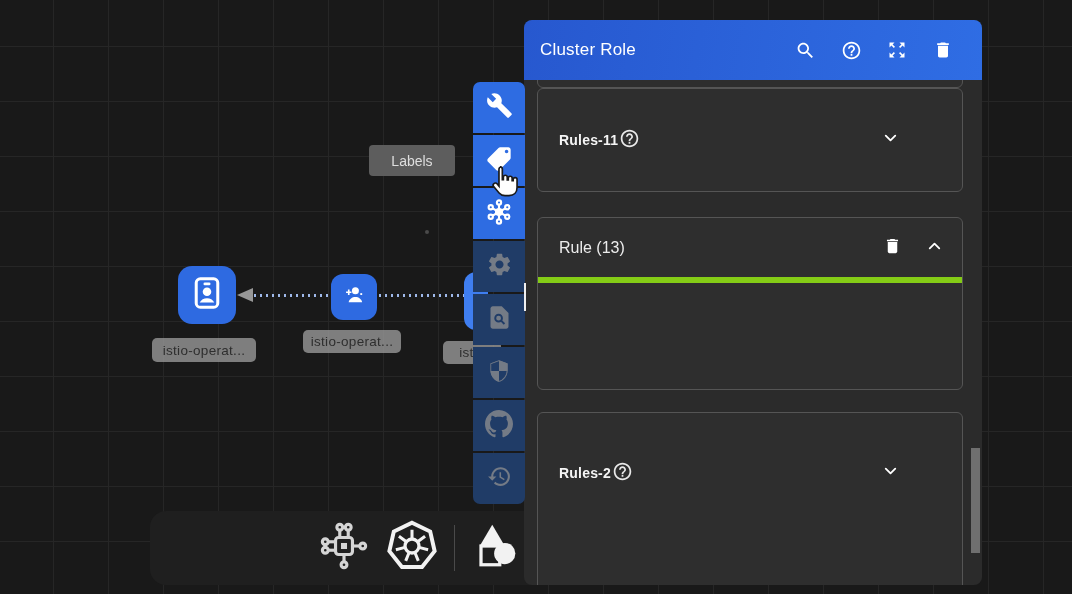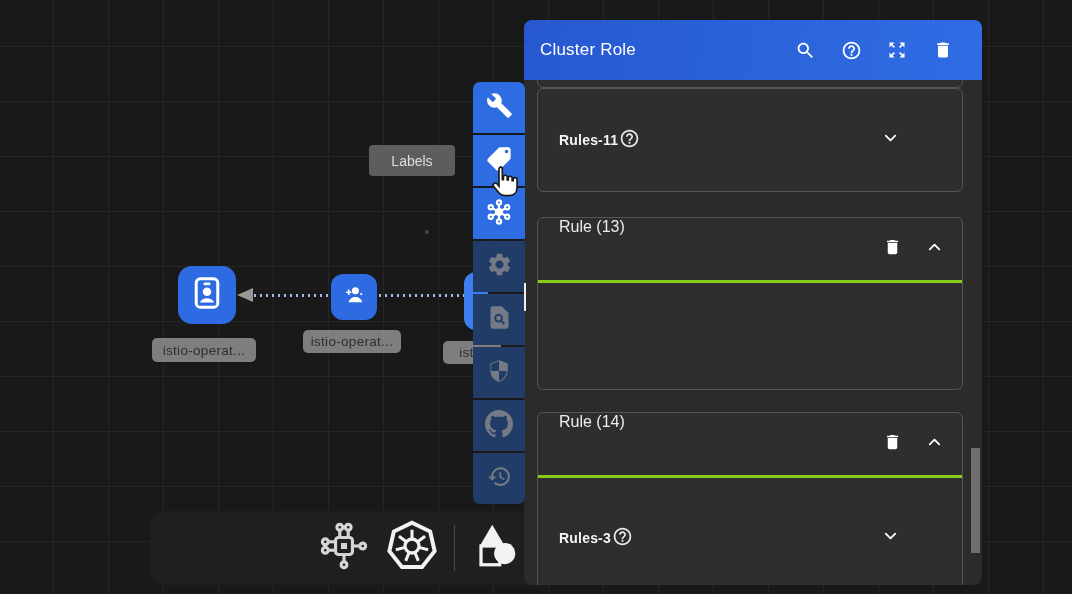--- a/index.html
+++ b/index.html
@@ -67,22 +67,22 @@
   .panel-title { flex:1; color:#fff; font-size:17px; font-weight:500; letter-spacing:.2px; }
   .panel-hicons { display:flex; align-items:center; gap:24px; }
   .hicon { width:22px; height:22px; display:flex; align-items:center; justify-content:center; cursor:pointer; }
   .panel-body { position:relative; flex:1; overflow:hidden; }
   .card { position:absolute; left:13px; width:426px; background:#2e2e2e;
     border:1px solid #555; border-radius:6px; }
   .card0 { top:-36px; height:44px; }
   .card1 { top:8px;   height:104px; display:flex; align-items:center; }
   .card2 { top:137px; height:173px; display:flex; flex-direction:column; }
   .card3 { top:332px; height:250px; display:flex; flex-direction:column; }
-  .row-head { height:65px; flex:none; position:relative; display:flex; align-items:flex-start;
-    padding-left:21px; border-bottom:3px solid #84cc16; }
+  .row-head { height:65px; flex:none; position:relative; display:flex; align-items:center;
+    padding-left:21px; border-bottom:6px solid #84cc16; }
   .rule-title { color:#ececec; font-size:16px; }
   .row-field { flex:1; position:relative; display:flex; align-items:center; padding-left:21px; gap:1px; }
   .card3 .row-field { flex:none; height:120px; }
   .field-label { color:#f5f5f5; font-size:14px; font-weight:bold; letter-spacing:.2px; }
   .chev { position:absolute; top:50%; transform:translateY(-50%); cursor:pointer; }
   .chev-field { right:62px; }
   .chev-head  { right:18px; }
   .trash-head { position:absolute; right:60px; top:50%; transform:translateY(-50%); cursor:pointer; }
   .scroll-thumb { position:absolute; right:2px; top:368px; width:9px; height:105px; background:#6f6f6f; }
 
@@ -308,35 +308,22 @@
           </span>
           <span class="chev chev-head">
             <svg width="19" height="19" viewBox="0 0 24 24" fill="none" stroke="#fff" stroke-width="2.3" stroke-linecap="round" stroke-linejoin="round">
                 <polyline points="6 15 12 9 18 15"></polyline>
               </svg>
           </span>
         </div>
       </div>
 
       <div class="card card3">
-        <div class="row-head">
-          <span class="rule-title">Rule (14)</span>
-          <span class="trash-head">
-            <svg width="19" height="19" viewBox="0 0 24 24" fill="#fff">
-                <path d="M6 19c0 1.1.9 2 2 2h8c1.1 0 2-.9 2-2V7H6v12zM19 4h-3.5l-1-1h-5l-1 1H5v2h14V4z"></path>
-              </svg>
-          </span>
-          <span class="chev chev-head">
-            <svg width="19" height="19" viewBox="0 0 24 24" fill="none" stroke="#fff" stroke-width="2.3" stroke-linecap="round" stroke-linejoin="round">
-                <polyline points="6 15 12 9 18 15"></polyline>
-              </svg>
-          </span>
-        </div>
         <div class="row-field">
-          <span class="field-label">Rules-3</span>
+          <span class="field-label">Rules-2</span>
           <span>
             <svg width="21" height="21" viewBox="0 0 24 24" fill="#e8e8e8">
               <path d="M11 18h2v-2h-2v2zm1-16C6.48 2 2 6.48 2 12s4.48 10 10 10 10-4.48 10-10S17.52 2 12 2zm0 18c-4.41 0-8-3.59-8-8s3.59-8 8-8 8 3.59 8 8-3.59 8-8 8zm0-14c-2.21 0-4 1.79-4 4h2c0-1.1.9-2 2-2s2 .9 2 2c0 2-3 1.75-3 5h2c0-2.25 3-2.5 3-5 0-2.21-1.79-4-4-4z"></path>
             </svg>
           </span>
           <span class="chev chev-field">
             <svg width="19" height="19" viewBox="0 0 24 24" fill="none" stroke="#fff" stroke-width="2.3" stroke-linecap="round" stroke-linejoin="round">
                 <polyline points="6 9 12 15 18 9"></polyline>
               </svg>
           </span>

